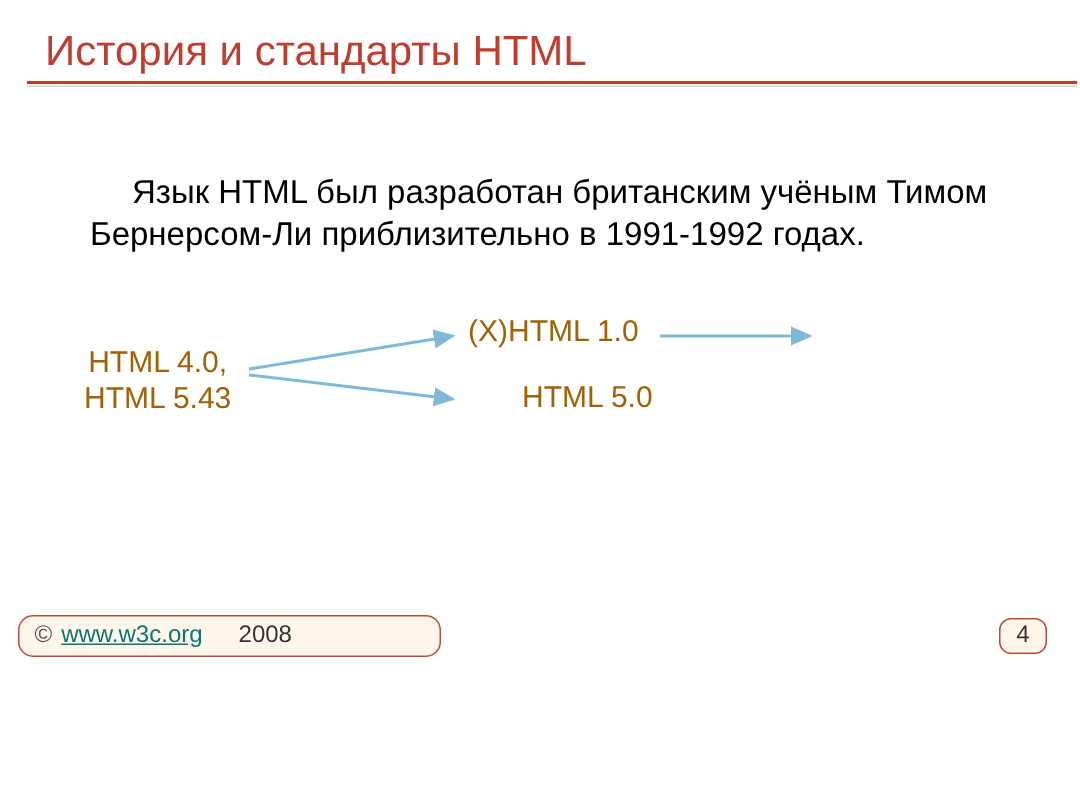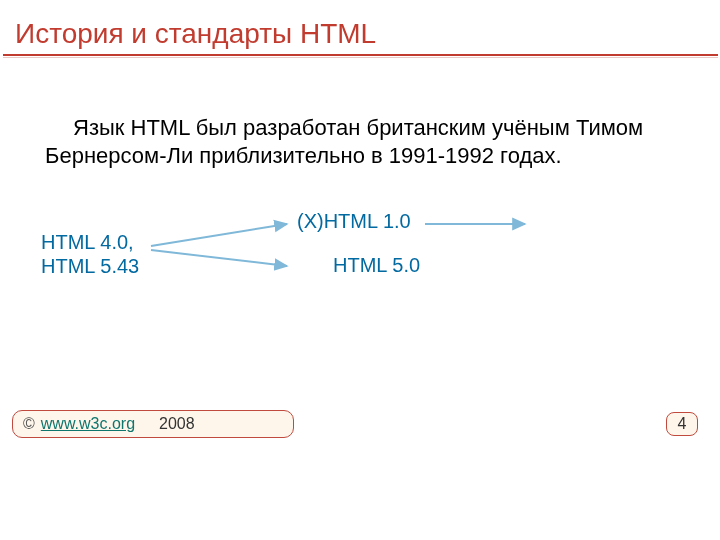--- a/index.html
+++ b/index.html
@@ -7,21 +7,21 @@
   body {
     font-family: Arial, "Helvetica Neue", sans-serif;
     background: #ffffff;
     position: relative;
     color: #222;
   }
   .slide {
     width: 720px;
     height: 452px;
     position: relative;
-    padding: 18px 0 0 1px;
+    padding: 18px 0 0 16px;
   }
   .title {
     color: #c13b2f;
     font-size: 28px;
     font-weight: 400;
     padding-left: 14px;
   }
   .underline {
     height: 2px;
     background: #c13b2f;
@@ -43,22 +43,23 @@
     text-indent: 28px;
   }
   .diagram {
     position: relative;
     margin-top: 36px;
     height: 120px;
   }
   .node {
     position: absolute;
     font-size: 20px;
-    color: #0369a1;
+    color: #a16207;
     white-space: pre;
+    text-align: center;
   }
   .n1 { left: 40px;  top: 24px; line-height:1.2;}
   .n2 { left: 296px; top: 4px; }
   .n3 { left: 296px; top: 48px; margin-left: 36px; }
   .n4 { left: 534px; top: 6px; }
   svg.arrows {
     position: absolute; left:0; top:0;
     width: 720px; height: 120px;
     overflow: visible;
   }

